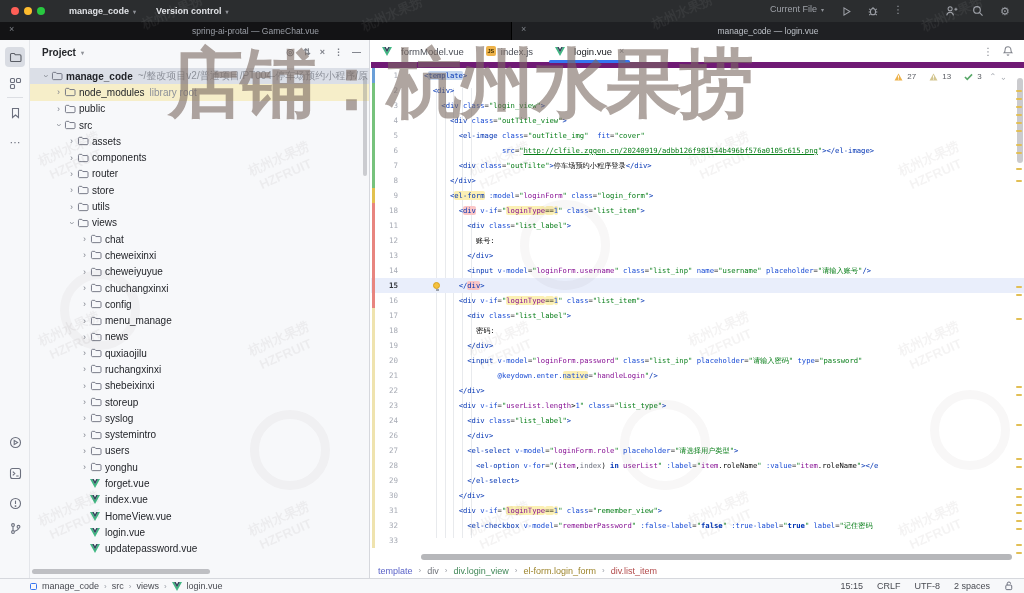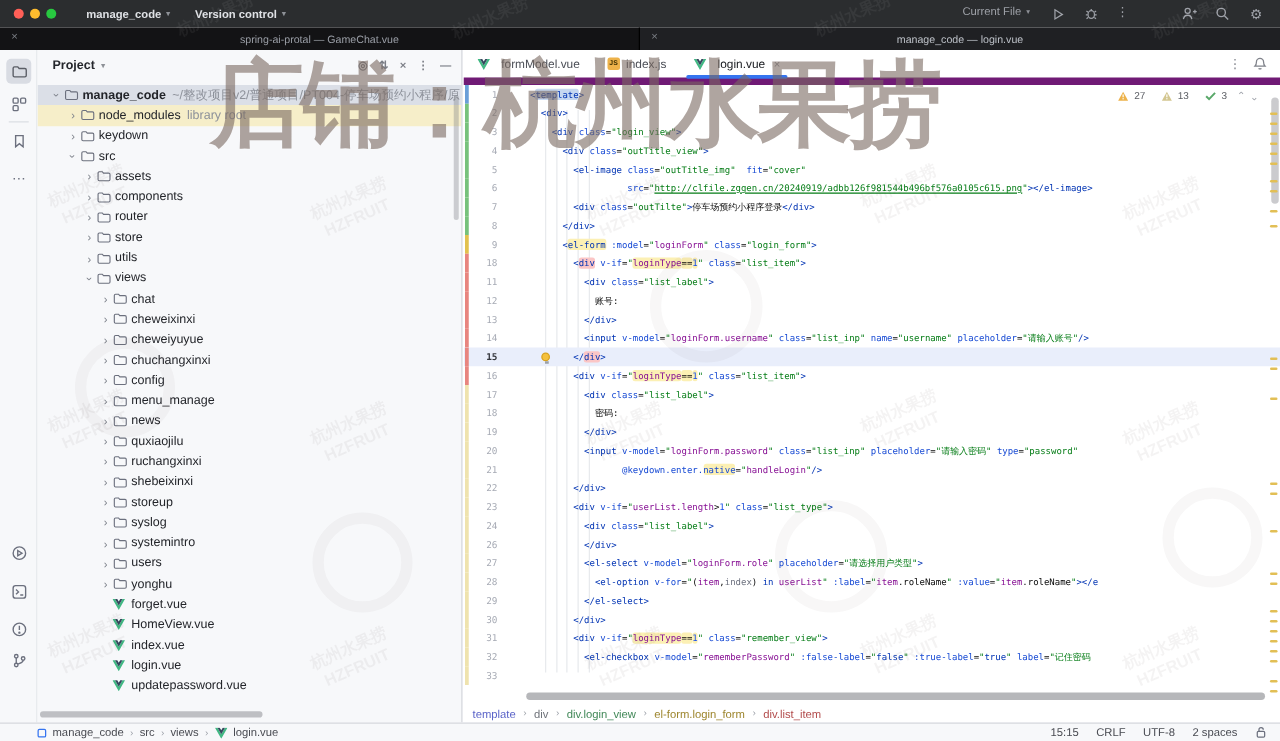--- a/index.html
+++ b/index.html
@@ -72,21 +72,21 @@
   .cl { height:15px; display:flex; align-items:center; position:relative; }
   .cl.caret { background:#e9eefb; }
   .vstrip { width:3px; height:15px; flex:none; margin-left:1px; }
   .v-b { background:#6a9fd8; } .v-g { background:#77c27c; } .v-y { background:#e2c14e; }
   .v-r { background:#e8857f; } .v-p2 { background:#efe3ae; }
   .lnum { width:23px; flex:none; text-align:right; color:#a7abb5; font-size:7.5px; }
   .cl.caret .lnum { color:#34363c; font-weight:bold; }
   .ltext { white-space:pre; padding-left:26px; color:#080808; }
   .t { color:#0033b3; } .a { color:#174ad4; } .s { color:#067d17; }
   .u { color:#067d17; text-decoration:underline; } .p { color:#871094; }
-  .k { color:#0033b3; font-weight:normal; } .n { color:#1750eb; }
+  .k { color:#0033b3; font-weight:bold; } .n { color:#1750eb; }
   .x { color:#080808; } .g { color:#6c707e; }
   .hy { background:#fcf0b4; border-radius:2px; }
   .hp { background:#fbc6c6; border-radius:2px; }
   .hb { background:#c5d7f0; border-radius:2px; }
   .guide { position:absolute; top:20px; bottom:25px; width:1px; background:#e8eaed; }
   .bulb { position:absolute; left:62px; top:4px; width:7px; height:7px; background:#f5c13d;
     border-radius:50%; border:1px solid #d8a21f; }
   .bulb::after { content:''; position:absolute; left:2px; top:6px; width:3px; height:2px; background:#9aa0a8; }
   .inspect { position:absolute; top:3px; right:14px; display:flex; align-items:center; gap:4px;
     font-family:"Liberation Sans",sans-serif; font-size:8px; color:#5a5d63; background:rgba(255,255,255,.7); border-radius:6px; padding:1px 3px; }
@@ -263,21 +263,21 @@
         <span class="tlabel">node_modules</span>
         <span class="tnote">library root</span>
       </div>
       <div class="trow" style="padding-left: 23px;">
         <span class="chev">›</span>
         <span class="ticon">
           <svg width="12" height="10" viewBox="0 0 13 11" fill="none" stroke="#6c707e" stroke-width="1">
             <path d="M1.5 2.6c0-.6.5-1.1 1.1-1.1h2.6l1.1 1.3h4.6c.6 0 1.1.5 1.1 1.1v4.5c0 .6-.5 1.1-1.1 1.1H2.6c-.6 0-1.1-.5-1.1-1.1z"></path>
           </svg>
         </span>
-        <span class="tlabel">keydown</span>
+        <span class="tlabel">public</span>
       </div>
       <div class="trow" style="padding-left: 23px;">
         <span class="chev exp">›</span>
         <span class="ticon">
           <svg width="12" height="10" viewBox="0 0 13 11" fill="none" stroke="#6c707e" stroke-width="1">
             <path d="M1.5 2.6c0-.6.5-1.1 1.1-1.1h2.6l1.1 1.3h4.6c.6 0 1.1.5 1.1 1.1v4.5c0 .6-.5 1.1-1.1 1.1H2.6c-.6 0-1.1-.5-1.1-1.1z"></path>
           </svg>
         </span>
         <span class="tlabel">src</span>
       </div>
@@ -481,31 +481,31 @@
         <span class="tlabel">forget.vue</span>
       </div>
       <div class="trow" style="padding-left: 49px;">
         <span class="chev"></span>
         <span class="ticon">
           <svg width="10" height="9" viewBox="0 0 100 88">
             <path d="M0 0h20l30 52L80 0h20L50 88z" fill="#41b883"></path>
             <path d="M20 0h18l12 21L62 0h18L50 53z" fill="#35495e"></path>
           </svg>
         </span>
-        <span class="tlabel">HomeView.vue</span>
+        <span class="tlabel">index.vue</span>
       </div>
       <div class="trow" style="padding-left: 49px;">
         <span class="chev"></span>
         <span class="ticon">
           <svg width="10" height="9" viewBox="0 0 100 88">
             <path d="M0 0h20l30 52L80 0h20L50 88z" fill="#41b883"></path>
             <path d="M20 0h18l12 21L62 0h18L50 53z" fill="#35495e"></path>
           </svg>
         </span>
-        <span class="tlabel">index.vue</span>
+        <span class="tlabel">HomeView.vue</span>
       </div>
       <div class="trow" style="padding-left: 49px;">
         <span class="chev"></span>
         <span class="ticon">
           <svg width="10" height="9" viewBox="0 0 100 88">
             <path d="M0 0h20l30 52L80 0h20L50 88z" fill="#41b883"></path>
             <path d="M20 0h18l12 21L62 0h18L50 53z" fill="#35495e"></path>
           </svg>
         </span>
         <span class="tlabel">login.vue</span>

